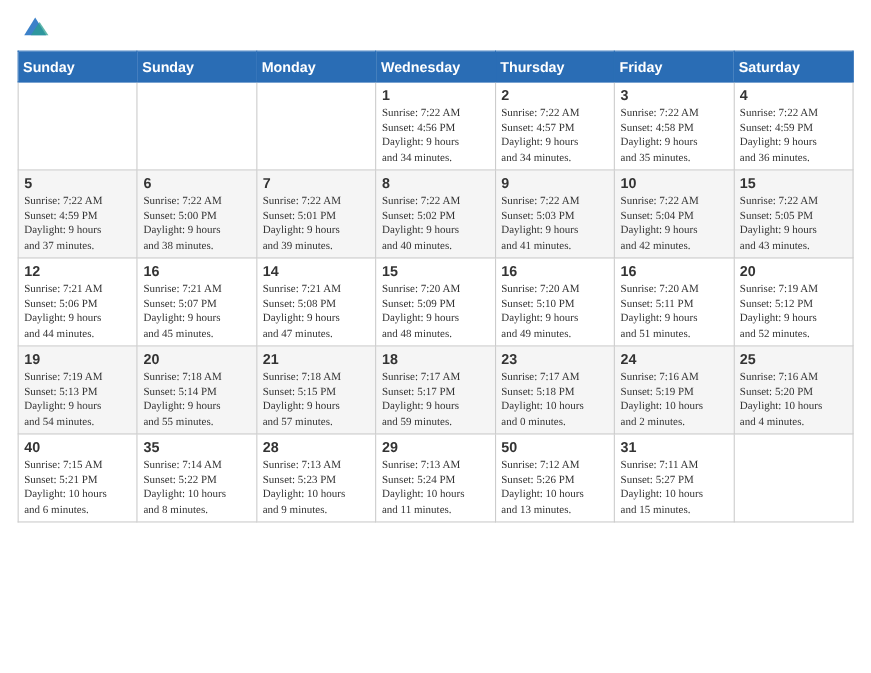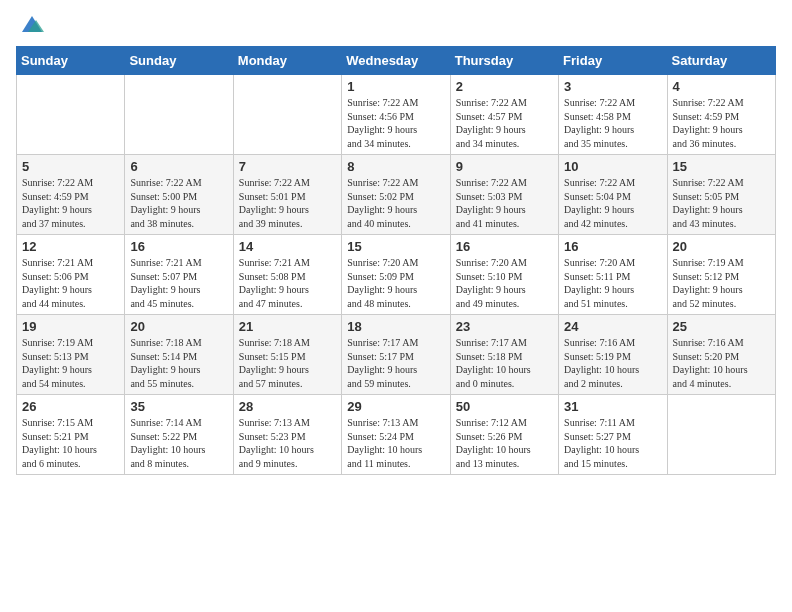--- a/index.html
+++ b/index.html
@@ -244,21 +244,21 @@
             <span class="day-number">24</span>
             <div class="day-info">Sunrise: 7:16 AM<br>Sunset: 5:19 PM<br>Daylight: 10 hours<br>and 2 minutes.</div>
           </td>
           <td>
             <span class="day-number">25</span>
             <div class="day-info">Sunrise: 7:16 AM<br>Sunset: 5:20 PM<br>Daylight: 10 hours<br>and 4 minutes.</div>
           </td>
         </tr>
         <tr>
           <td>
-            <span class="day-number">26</span>
+            <span class="day-number">40</span>
             <div class="day-info">Sunrise: 7:15 AM<br>Sunset: 5:21 PM<br>Daylight: 10 hours<br>and 6 minutes.</div>
           </td>
           <td>
             <span class="day-number">35</span>
             <div class="day-info">Sunrise: 7:14 AM<br>Sunset: 5:22 PM<br>Daylight: 10 hours<br>and 8 minutes.</div>
           </td>
           <td>
             <span class="day-number">28</span>
             <div class="day-info">Sunrise: 7:13 AM<br>Sunset: 5:23 PM<br>Daylight: 10 hours<br>and 9 minutes.</div>
           </td>

